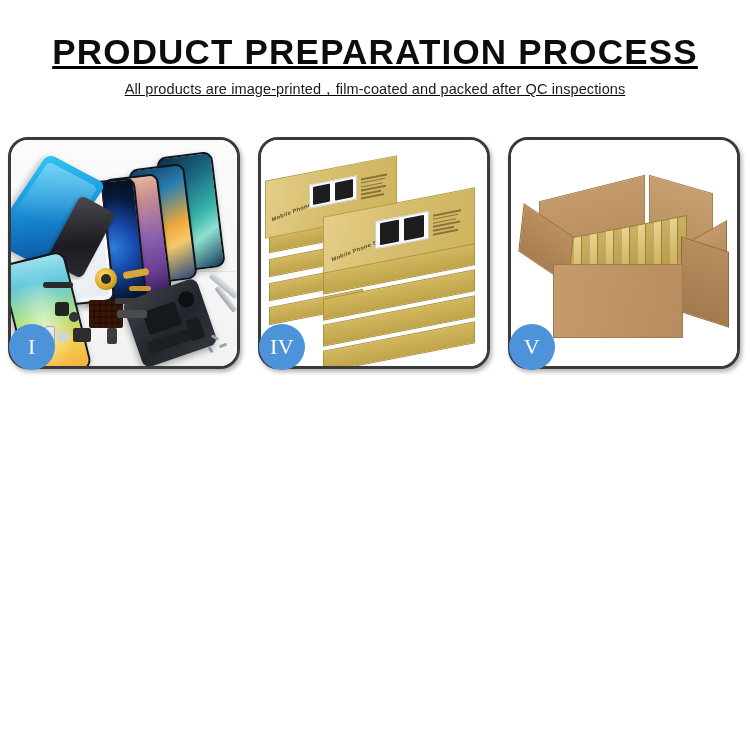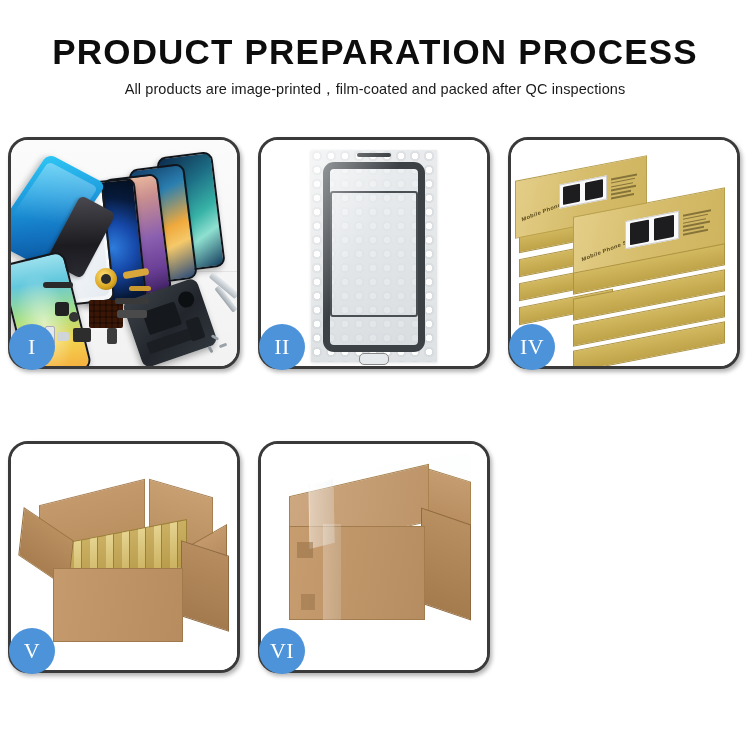--- a/index.html
+++ b/index.html
@@ -1,21 +1,21 @@
 <!DOCTYPE html>
 <html><head>
 <meta charset="utf-8">
 <style>
   html,body{margin:0;padding:0;}
   body{
     width:750px;height:750px;background:#ffffff;
     font-family:"Liberation Sans",sans-serif;
     overflow:hidden;position:relative;
   }
-  .page{width:750px;height:683px;position:relative;}
+  .page{width:750px;height:683px;position:relative;text-decoration:underline;}
 
   
   .header{padding-top:34px;text-align:center;}
   .title{
     font-size:35px;font-weight:700;letter-spacing:1.2px;
     color:#0d0d0d;line-height:1.05;white-space:nowrap;
   }
   .subtitle{
     margin-top:9px;font-size:14.5px;color:#1a1a1a;
     letter-spacing:0.1px;white-space:nowrap;
@@ -296,33 +296,20 @@
         <div class="pt batt"></div>
         <div class="pt btn1"></div>
         <div class="pt btn2"></div>
         <div class="pt scr1"></div>
         <div class="pt scr2"></div>
         <div class="pt scr3"></div>
       </div>
       <div class="badge">I</div>
     </div>
 
-    <div class="panel">
-      <div class="panel-inner p2">
-        <div class="bw">
-          <div class="scr-out">
-            <div class="ear"></div>
-            <div class="scr-in"></div>
-            <div class="home"></div>
-          </div>
-          <div class="bw-gloss"></div>
-        </div>
-      </div>
-      <div class="badge">II</div>
-    </div>
 
 
     <div class="panel">
       <div class="panel-inner p4">
         <div class="gstack">
 
           <div class="gside" style="left:8px;top:86px;width:92px;height:16px;transform:skewY(-11deg);"></div>
           <div class="gside" style="left:8px;top:110px;width:92px;height:16px;transform:skewY(-11deg);"></div>
           <div class="gside" style="left:8px;top:134px;width:92px;height:16px;transform:skewY(-11deg);"></div>
           <div class="gside" style="left:8px;top:158px;width:92px;height:16px;transform:skewY(-11deg);"></div>
@@ -385,29 +372,15 @@
           <i style="left:116px;"></i>
         </div>
         <div class="cFlapLeft"></div>
         <div class="cFlapRight"></div>
         <div class="cBodySide"></div>
         <div class="cBodyFront"></div>
       </div>
       <div class="badge">V</div>
     </div>
 
-    <div class="panel">
-      <div class="panel-inner p6">
-        <div class="plastic"></div>
-        <div class="sTopR"></div>
-        <div class="sTop"></div>
-        <div class="sSide"></div>
-        <div class="sFront"></div>
-        <div class="tape"></div>
-        <div class="tape2"></div>
-        <div class="tabA"></div>
-        <div class="tabB"></div>
-      </div>
-      <div class="badge">VI</div>
-    </div>
 
   </div>
 </div>
 
 </body></html>

